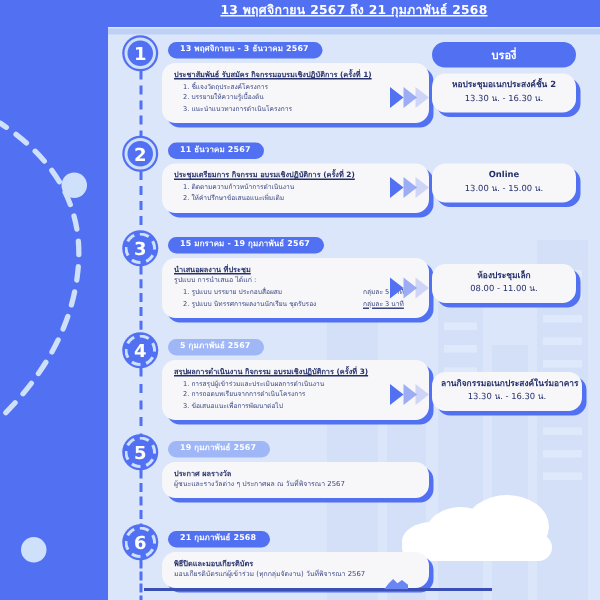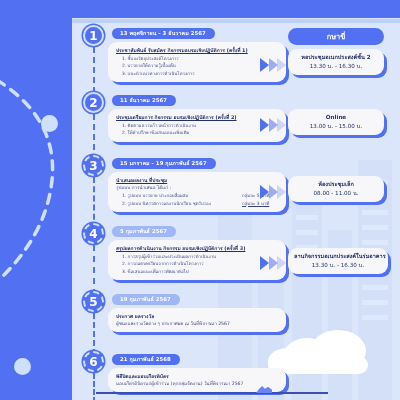--- a/index.html
+++ b/index.html
@@ -189,20 +189,21 @@
       <rect x="96" y="100" width="22" height="5"></rect>
         <rect x="96" y="115" width="22" height="5"></rect>
       <rect x="96" y="130" width="22" height="5"></rect>
         <rect x="96" y="145" width="22" height="5"></rect>
     </g>
   </svg>
 
   <div id="header-arc"></div>
   <div id="header-band"></div>
   <div id="header-pill"></div>
+  <div id="header-title">13 พฤศจิกายน 2567 ถึง 21 กุมภาพันธ์ 2568</div>
   <div id="header-rule"></div>
 
   <div id="timeline">
 
     <div class="row" style="top:2px">
       <div class="marker-wrap">
         <div class="marker">1</div>
         <div class="stem" style="height:46px"></div>
       </div>
       <div class="date-chip" style="top:3px">13 พฤศจิกายน - 3 ธันวาคม 2567</div>
@@ -212,21 +213,21 @@
           <li>1. ชี้แจงวัตถุประสงค์โครงการ</li>
           <li>2. บรรยายให้ความรู้เบื้องต้น</li>
           <li>3. แนะนำแนวทางการดำเนินโครงการ</li>
         </ul>
       </div>
       <div class="chev" style="left:188px; top:33px">
           <i></i>
           <i></i>
           <i></i>
         </div>
-      <div class="badge-head" style="left:216px; top:3px; width:96px">กษาขี่</div>
+      <div class="badge-head" style="left:216px; top:3px; width:96px">บรองี่</div>
       <div class="badge-card" style="left:216px; top:24px; width:96px">
         <span class="bl">หอประชุมอเนกประสงค์ชั้น 2</span>
         <span class="bt">13.30 น. - 16.30 น.</span>
       </div>
     </div>
 
     <div class="row" style="top:69px">
       <div class="marker-wrap">
         <div class="marker">2</div>
         <div class="stem" style="height:46px"></div>

